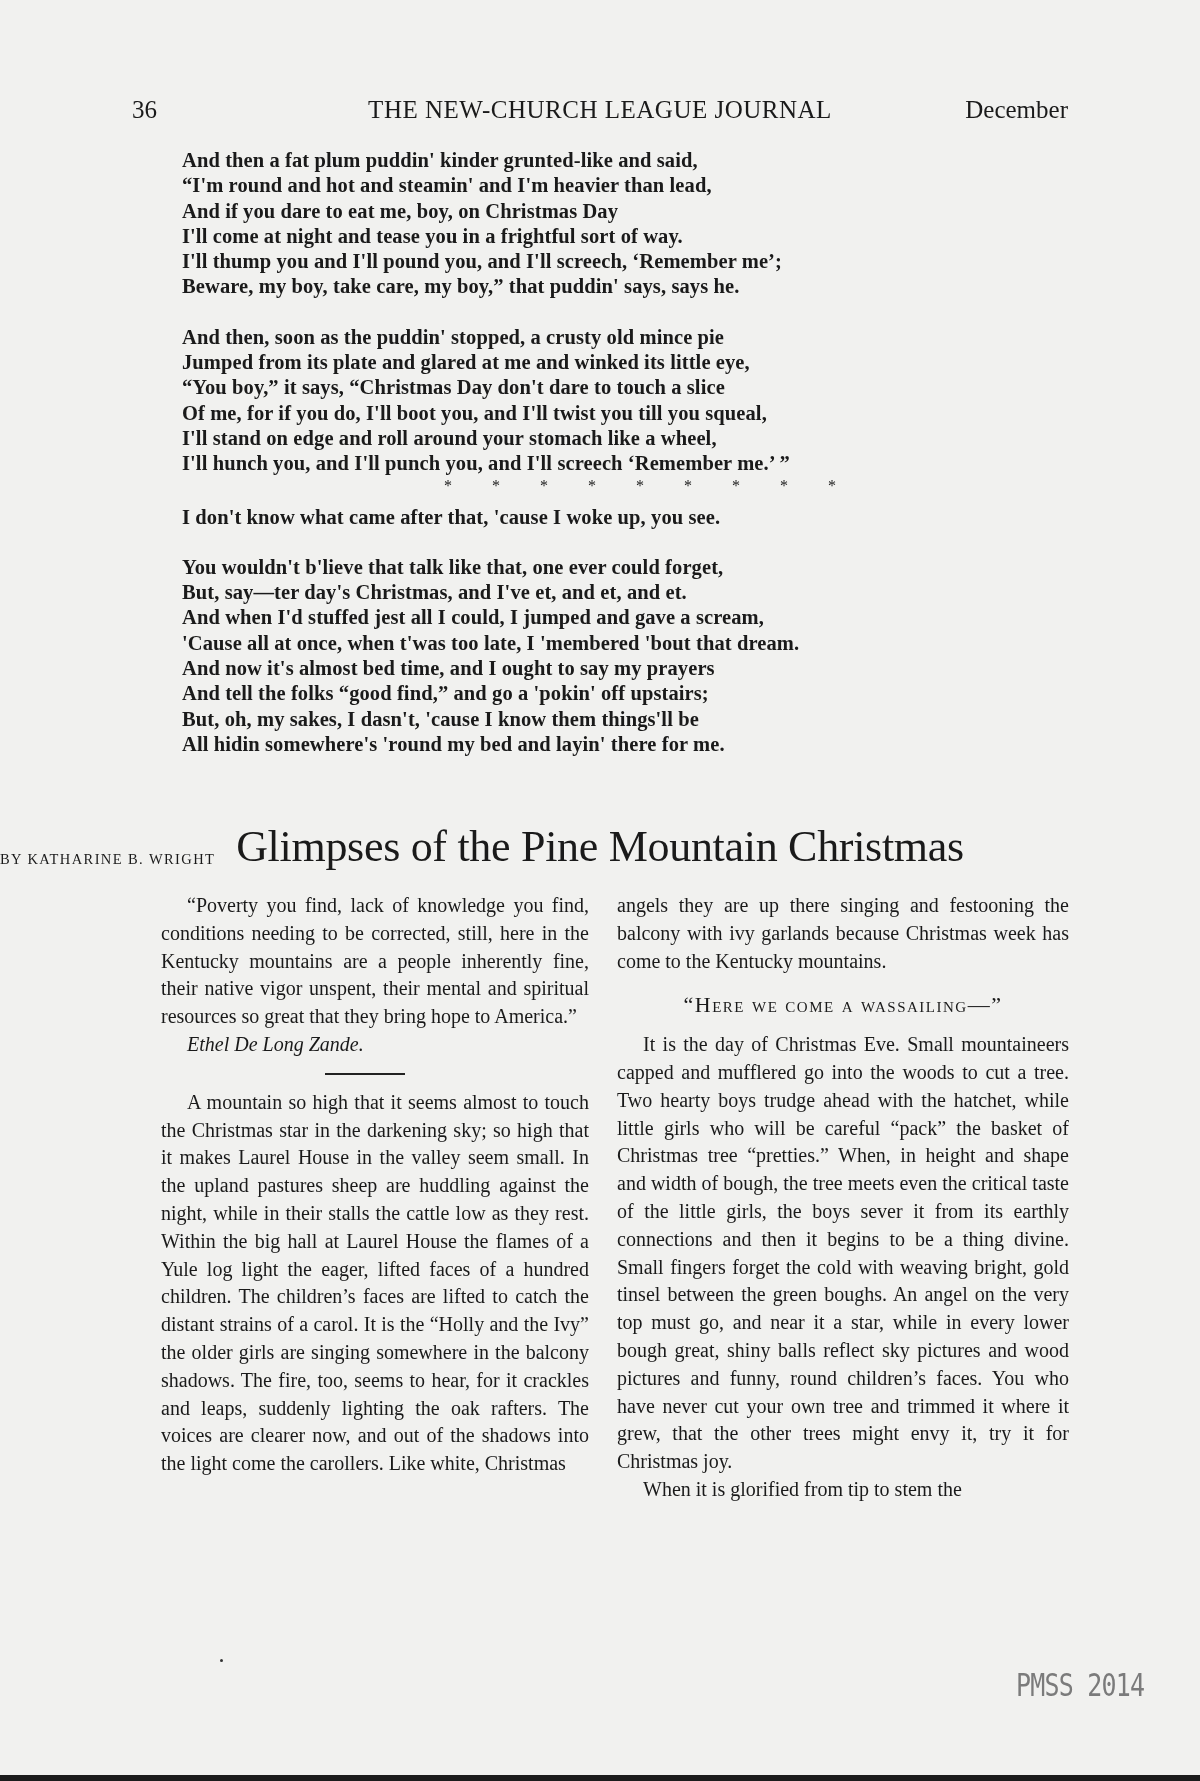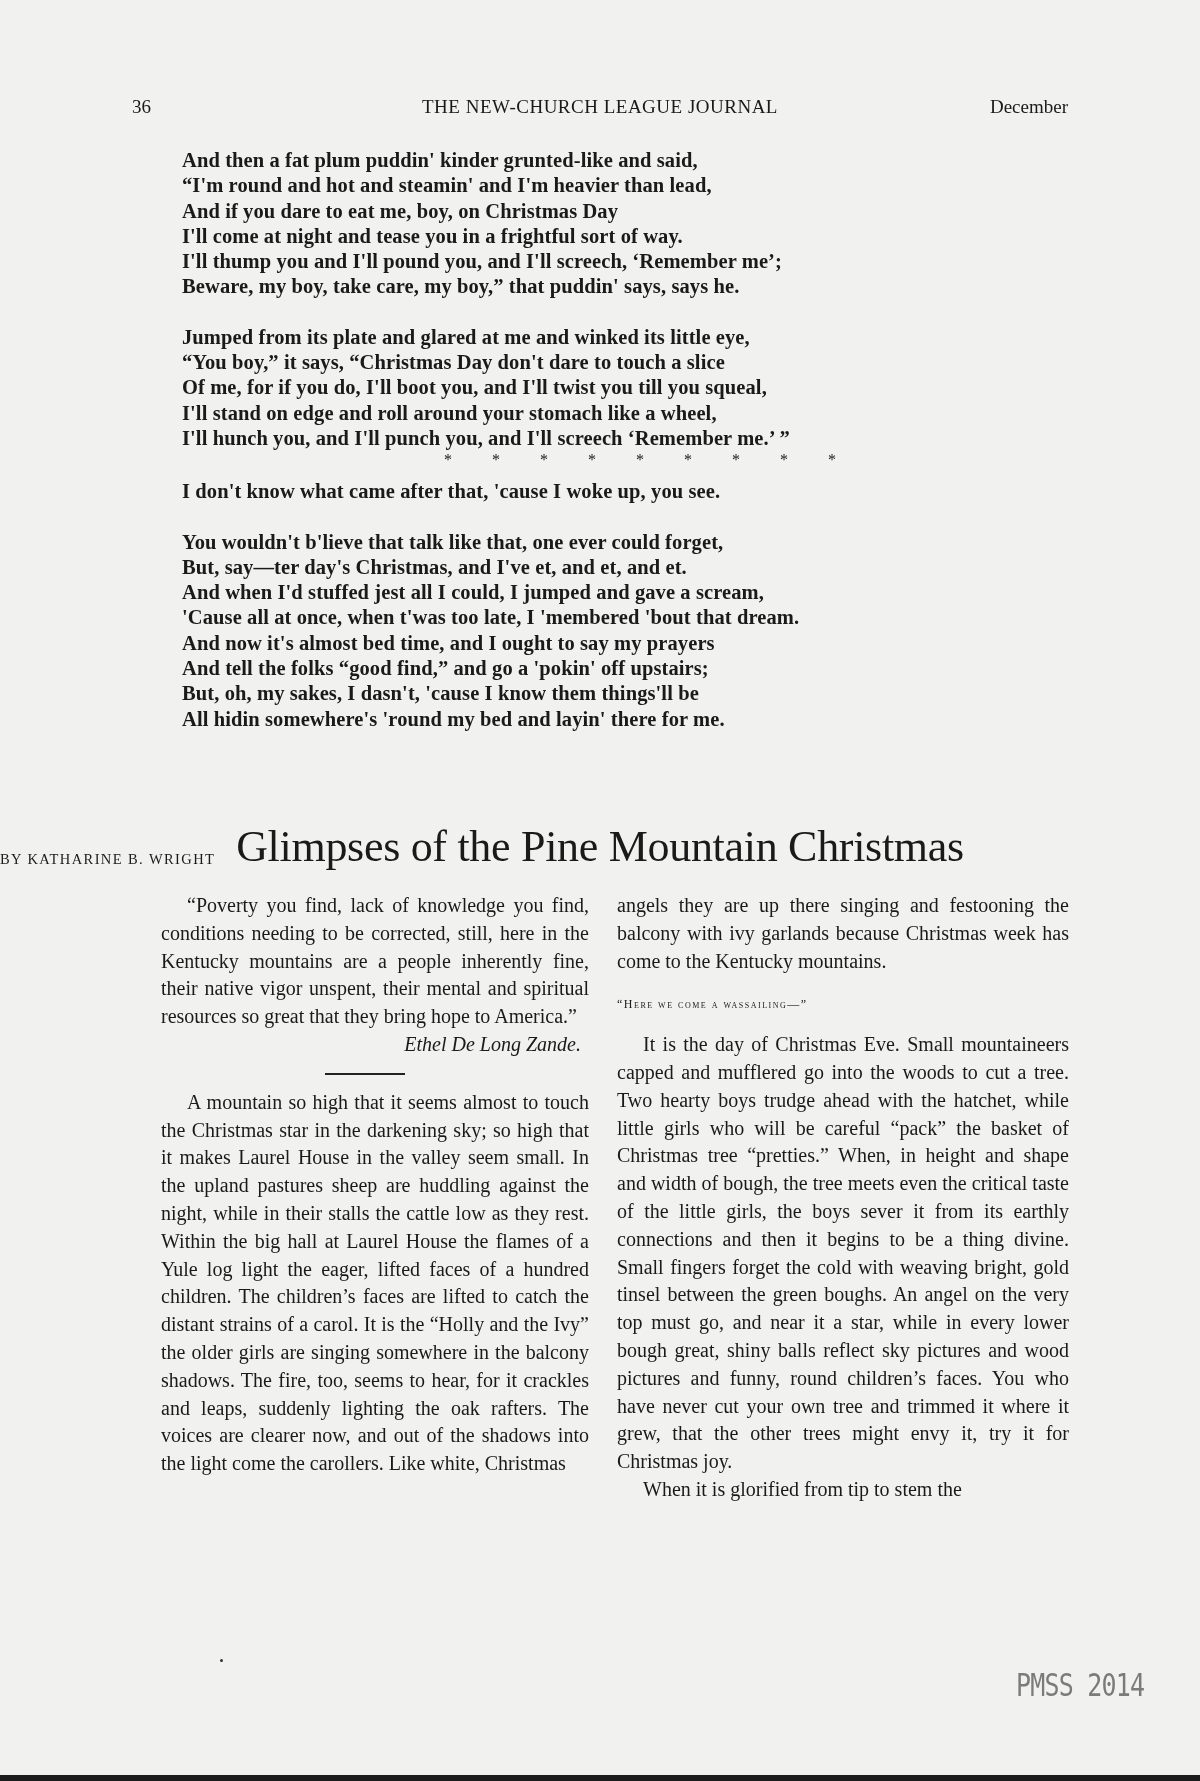--- a/index.html
+++ b/index.html
@@ -7,21 +7,21 @@
     width: 1200px; height: 1781px; position: relative; overflow: hidden;
     background: #f1f1ef;
     font-family: "Liberation Serif", "DejaVu Serif", serif;
     color: #1a1a1a;
   }
   .page-edge-bottom {
     position: absolute; left: 0; right: 0; bottom: 0; height: 6px; background: #1c1c1c;
   }
   .header {
     position: absolute; top: 96px; left: 132px; width: 936px; height: 24px;
-    font-size: 19px;
+    font-size: 25px;
   }
   .header .pnum { position: absolute; left: 0; top: 0; }
   .header .jtitle { position: absolute; left: 0; right: 0; text-align: center; top: 0; letter-spacing: 0.5px; }
   .header .month { position: absolute; right: 0; top: 0; }
 
   .poem {
     position: absolute; left: 182px; top: 148px; width: 880px;
     font-family: "Liberation Serif", serif; font-weight: bold;
     font-size: 20.5px; line-height: 25.3px; letter-spacing: 0.1px;
   }
@@ -44,28 +44,28 @@
 
   .col {
     position: absolute; top: 892px; width: 428px;
     font-size: 20px; line-height: 27.8px; text-align: justify;
   }
   .col.left { left: 161px; }
   .col.right { left: 617px; width: 452px; }
   .col p { margin: 0; text-indent: 26px; }
   .col p.noindent { text-indent: 0; }
   .attribution {
-    text-align: right; font-style: italic; padding-right: 8px; margin: 0;
+    font-style: italic; padding-right: 8px; margin: 0;
   }
   .rule {
     width: 80px; height: 2px; background: #222; margin: 14px 0 14px 164px;
   }
   .subhead {
-    font-variant: small-caps; letter-spacing: 1.5px;
-    font-size: 12px; margin: 16px 0 12px 0;
+    text-align: center; font-variant: small-caps; letter-spacing: 1.5px;
+    font-size: 22px; margin: 16px 0 12px 0;
   }
   .watermark {
     position: absolute; left: 1016px; top: 1666px;
     font-family: "DejaVu Sans Mono", monospace; font-size: 32px; color: #7b7b7b;
     letter-spacing: -1px; transform: scaleX(0.78); transform-origin: left;
   }
   .speck { position: absolute; width: 3px; height: 3px; border-radius: 50%; background: #333; }
 </style>
 </head>
 <body>
@@ -80,20 +80,21 @@
   <div class="stanza">
     <span class="line">And then a fat plum puddin' kinder grunted-like and said,</span>
     <span class="line">“I'm round and hot and steamin' and I'm heavier than lead,</span>
     <span class="line">And if you dare to eat me, boy, on Christmas Day</span>
     <span class="line">I'll come at night and tease you in a frightful sort of way.</span>
     <span class="line">I'll thump you and I'll pound you, and I'll screech, ‘Remember me’;</span>
     <span class="line">Beware, my boy, take care, my boy,” that puddin' says, says he.</span>
   </div>
   <div class="gap"></div>
   <div class="stanza">
+    <span class="line">And then, soon as the puddin' stopped, a crusty old mince pie</span>
     <span class="line">Jumped from its plate and glared at me and winked its little eye,</span>
     <span class="line">“You boy,” it says, “Christmas Day don't dare to touch a slice</span>
     <span class="line">Of me, for if you do, I'll boot you, and I'll twist you till you squeal,</span>
     <span class="line">I'll stand on edge and roll around your stomach like a wheel,</span>
     <span class="line">I'll hunch you, and I'll punch you, and I'll screech ‘Remember me.’ ”</span>
     <span class="asterisks">* * * * * * * * *</span>
   </div>
   <div style="height:10px"></div>
   <div class="stanza">
     <span class="line">I don't know what came after that, 'cause I woke up, you see.</span>

